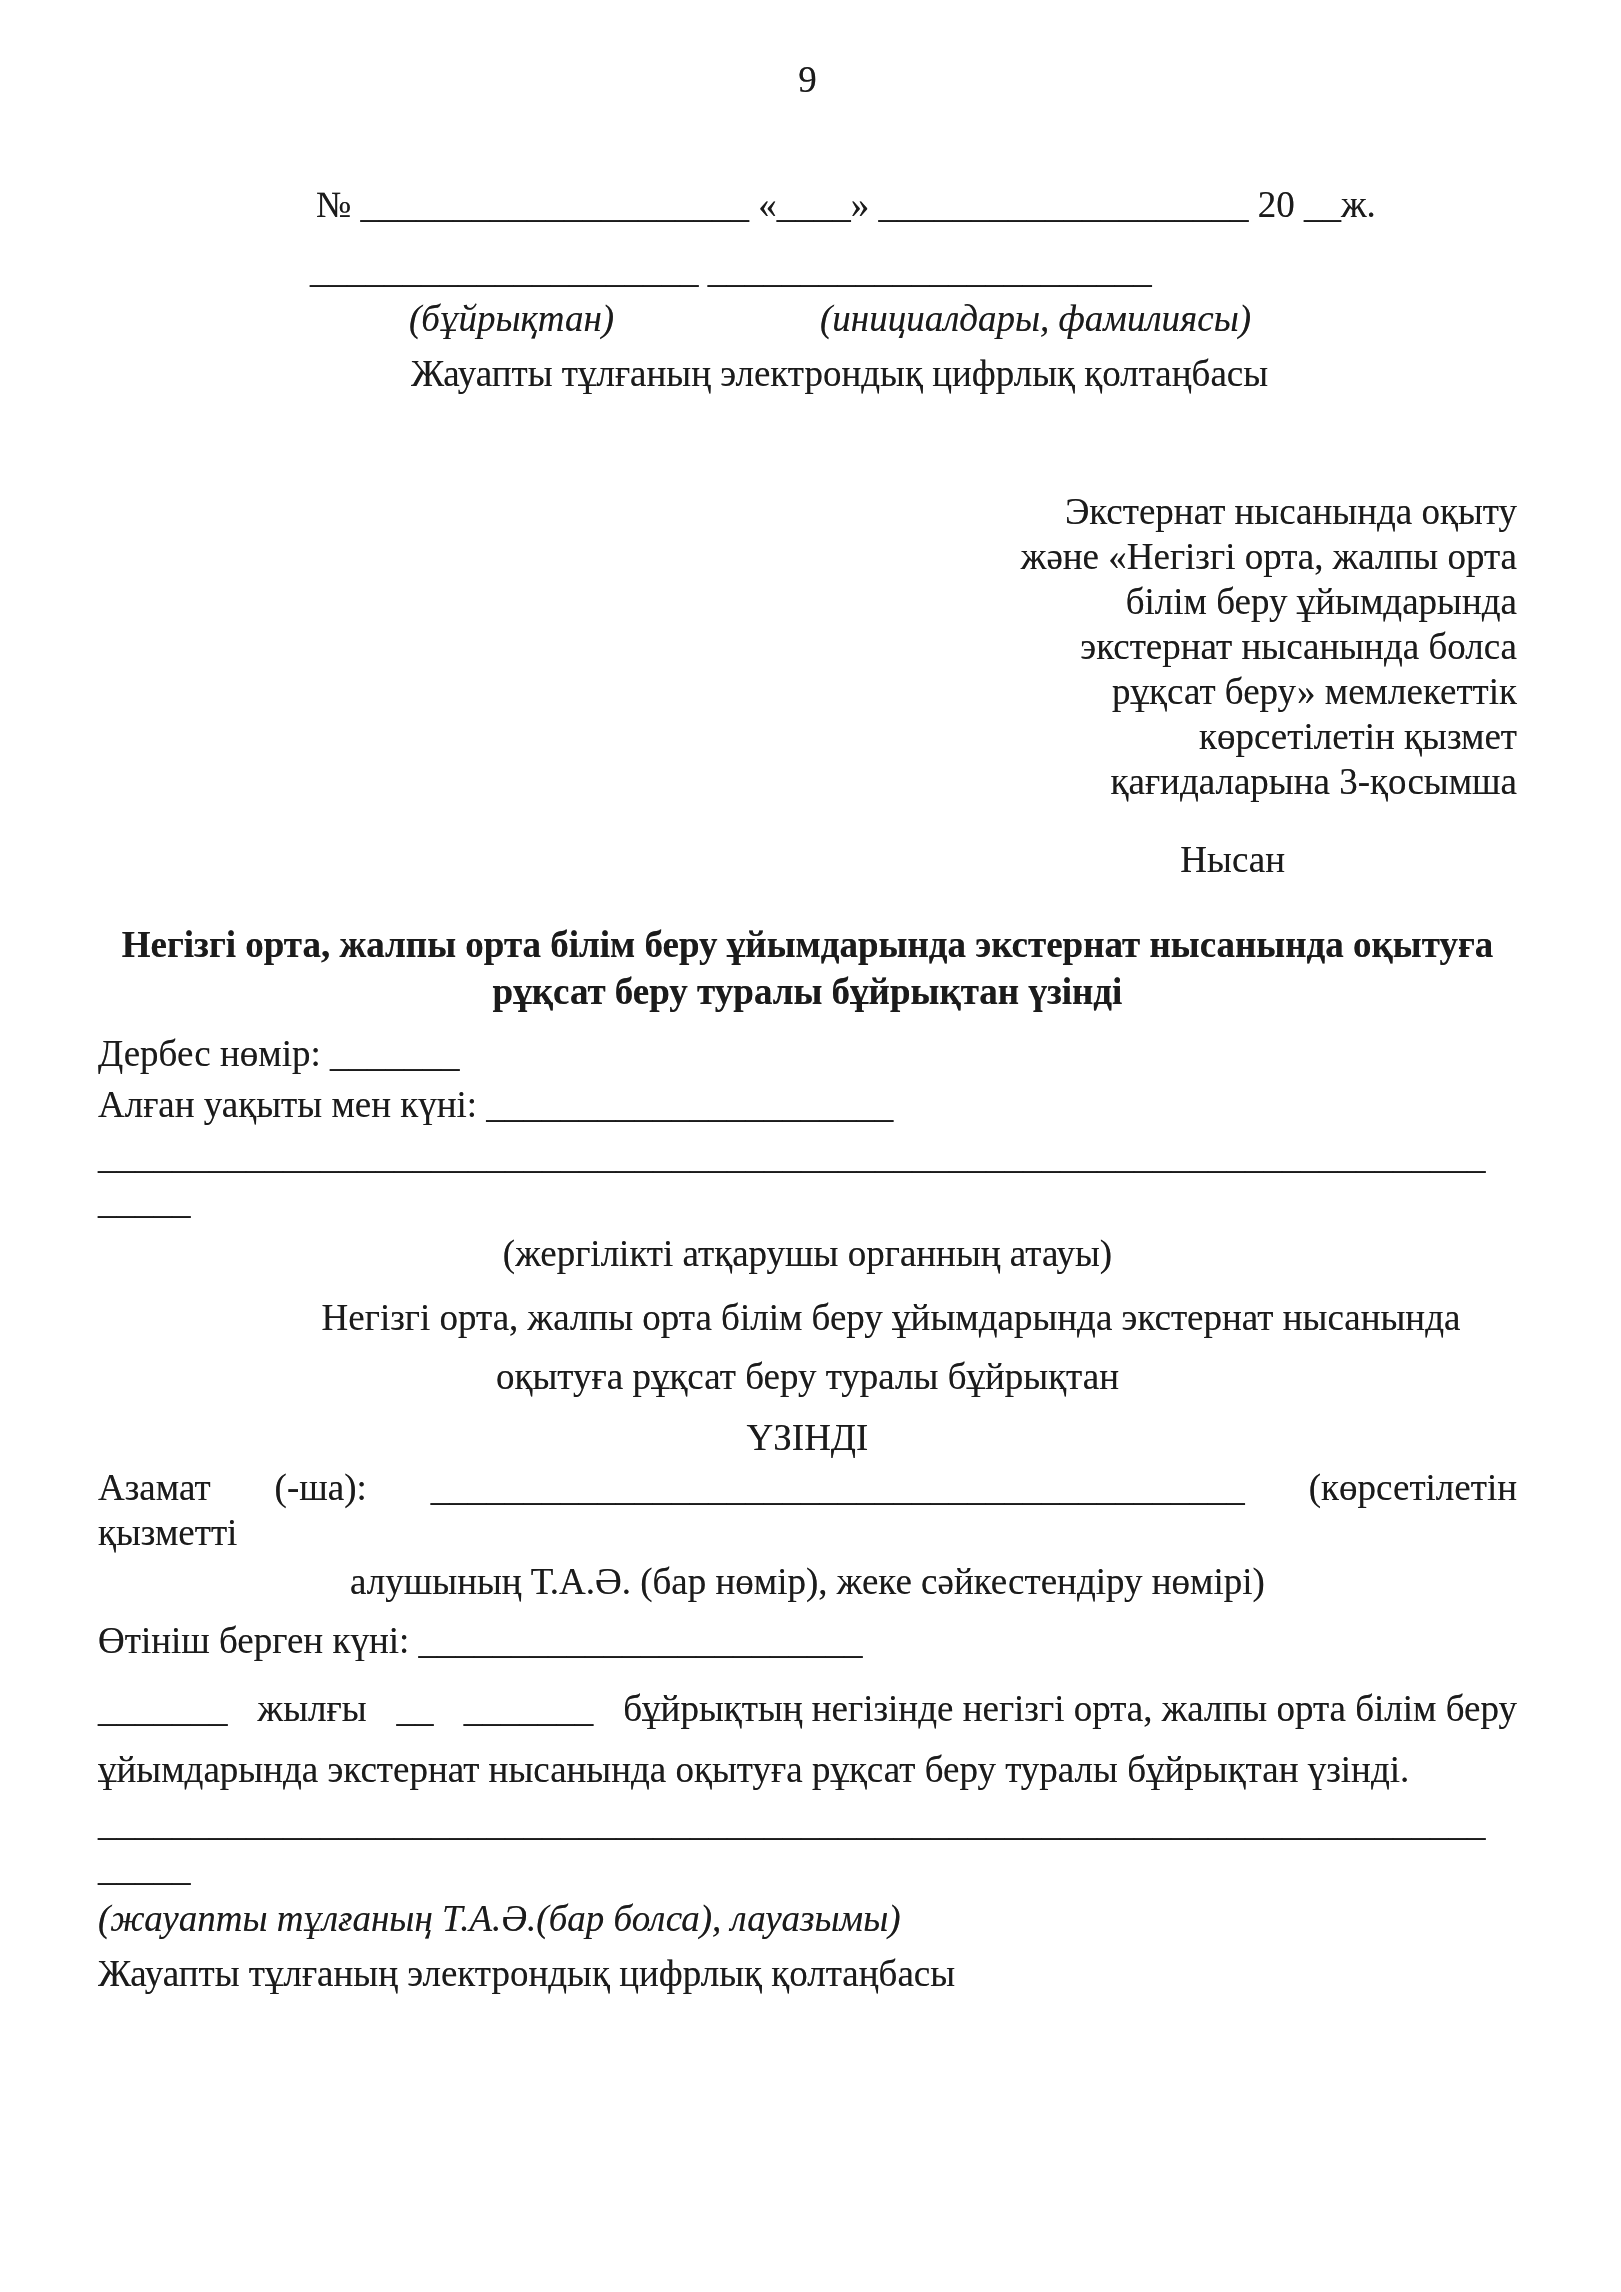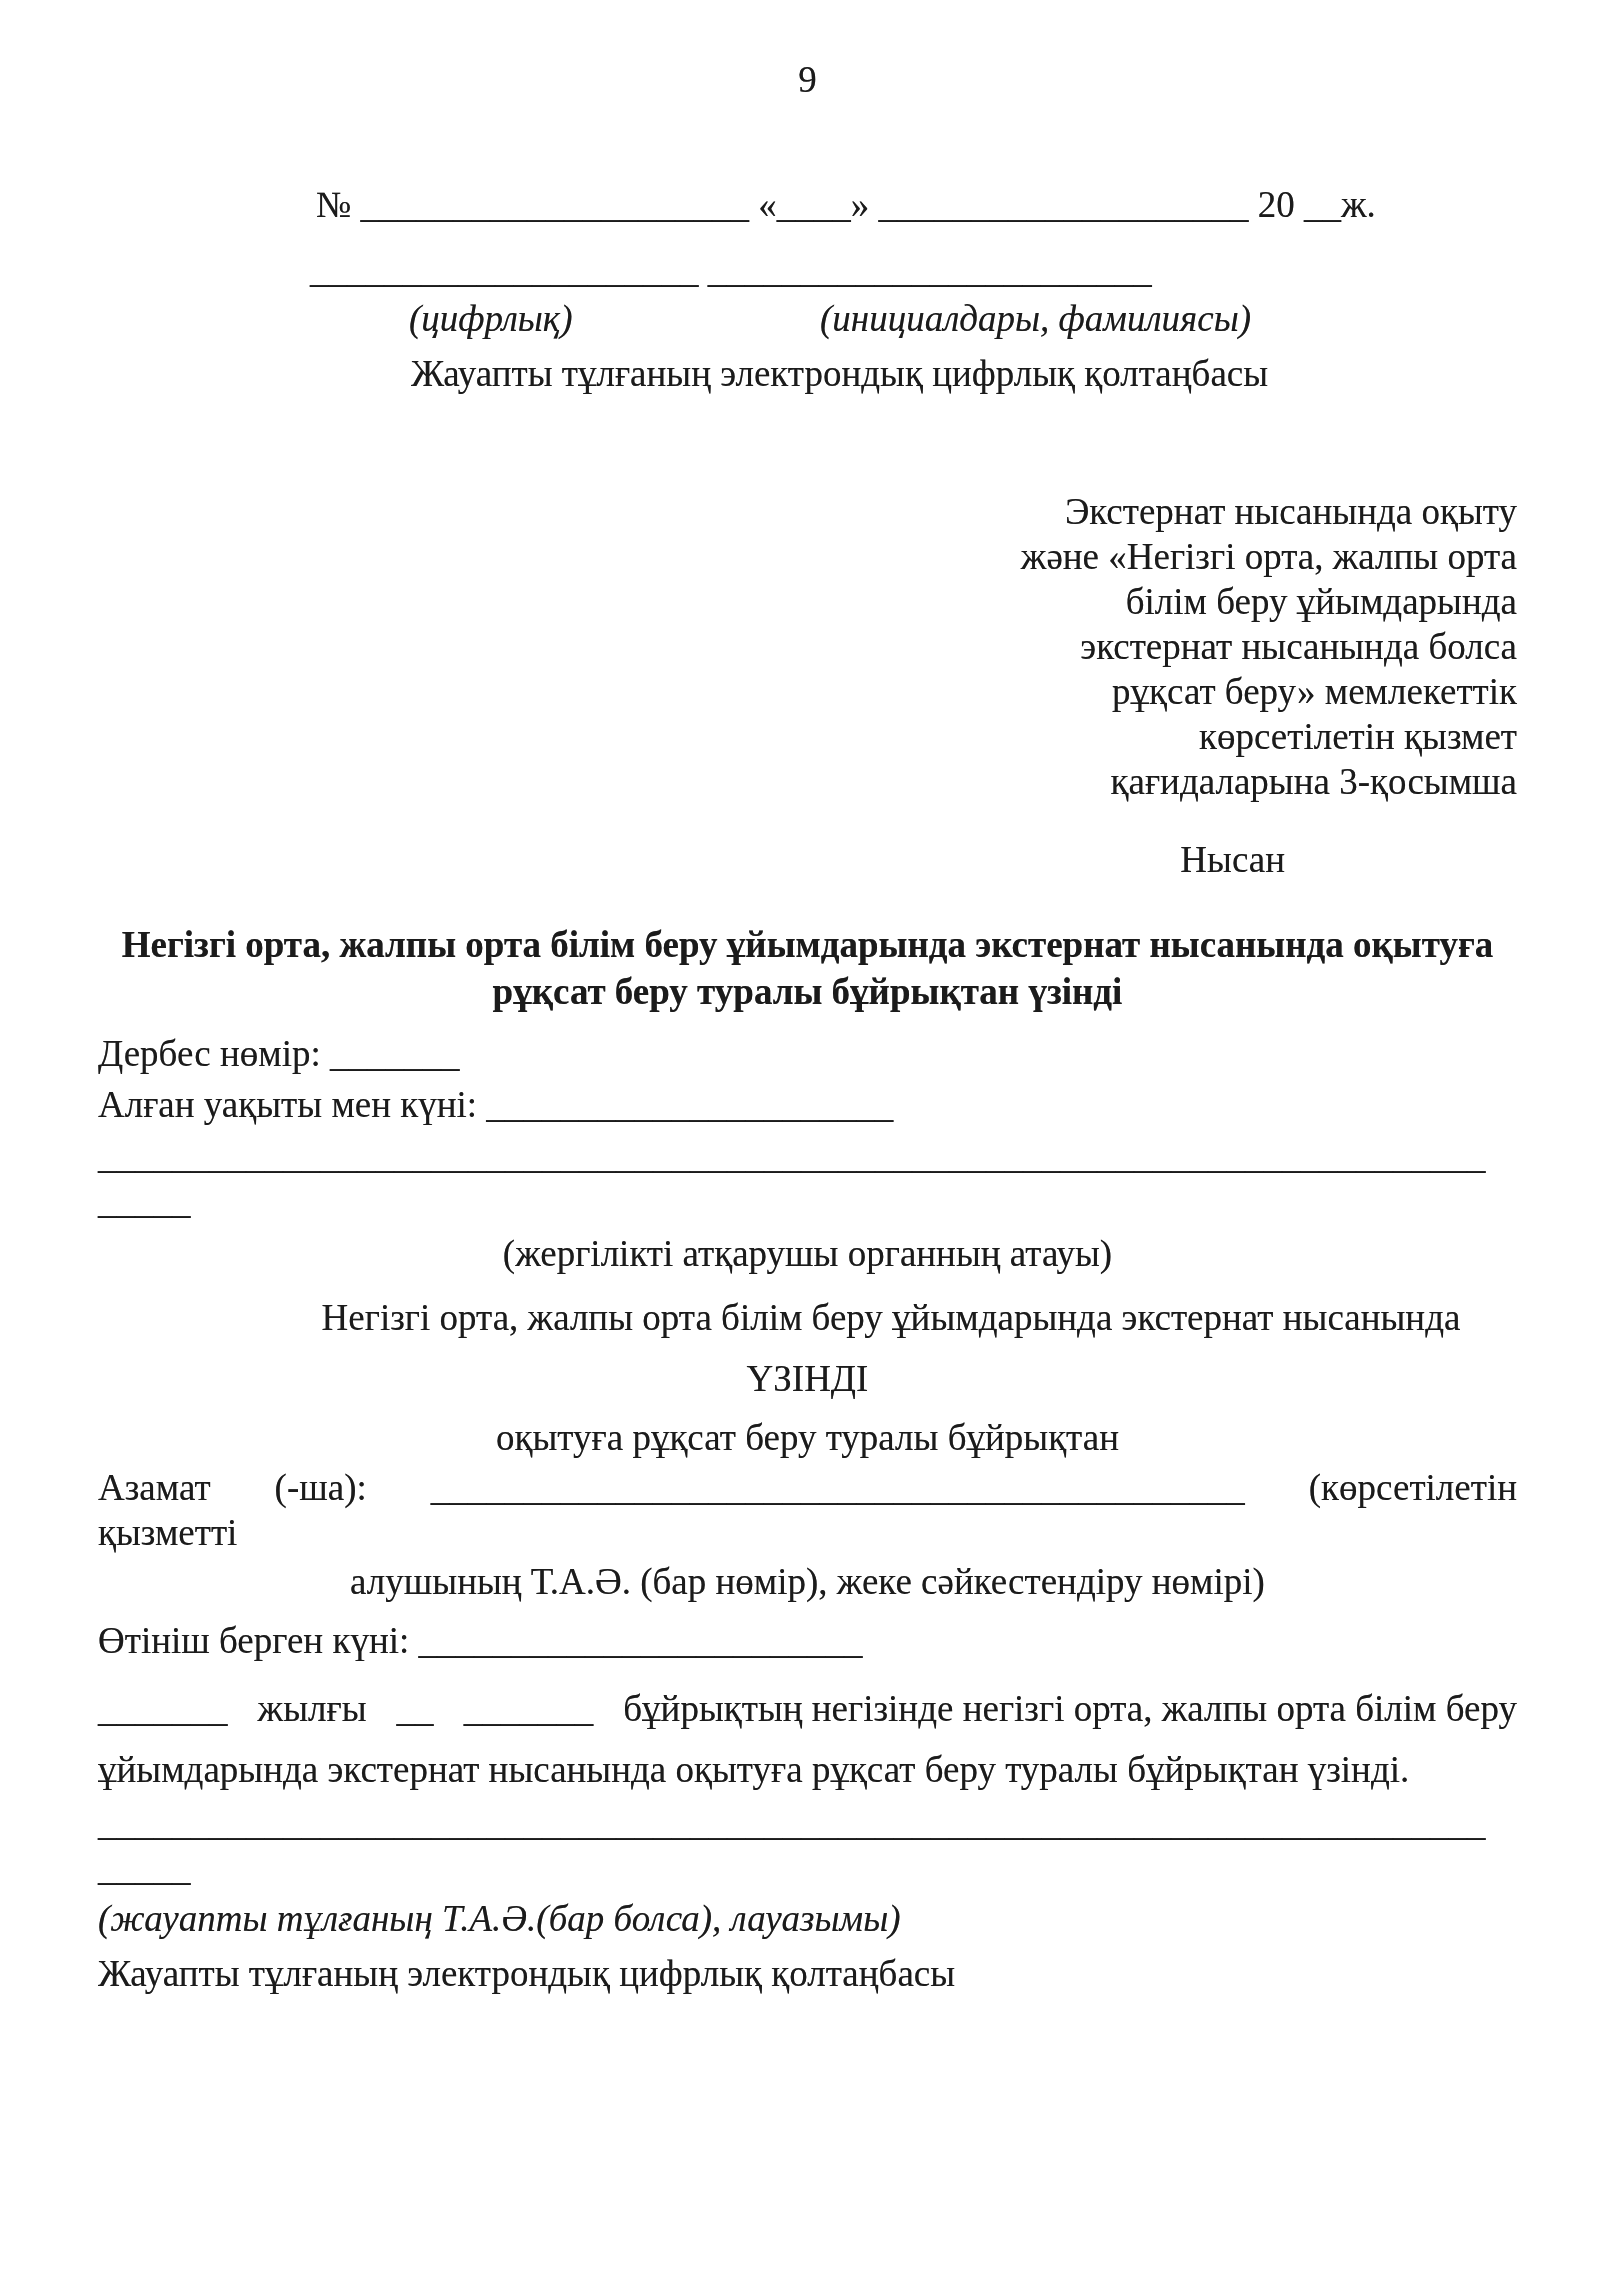--- a/index.html
+++ b/index.html
@@ -56,21 +56,21 @@
 
 <div class="page">
 
   <div id="r-page9" class="row">9</div>
 
   <div id="r-numline" class="row">№ _____________________ «____» ____________________ 20 __ж.</div>
 
   <div id="r-sigrow" class="row">_____________________ ________________________</div>
 
   <div id="r-labels">
-    <span id="lbl-position" class="lbl">(цифрлық)</span>
+    <span id="lbl-position" class="lbl">(бұйрықтан)</span>
     <span id="lbl-initials" class="lbl">(инициалдары, фамилиясы)</span>
   </div>
 
   <div id="r-esign1" class="row">Жауапты тұлғаның электрондық цифрлық қолтаңбасы</div>
 
   <div id="r-appendix">
     <div class="row">Экстернат нысанында оқыту</div>
     <div class="row">және «Негізгі орта, жалпы орта</div>
     <div class="row">білім беру ұйымдарында</div>
     <div class="row">экстернат нысанында болса</div>
@@ -91,22 +91,22 @@
   <div id="r-algan" class="row">Алған уақыты мен күні: ______________________</div>
 
   <div id="r-blank1">
     <div class="row">___________________________________________________________________________</div>
     <div class="row">_____</div>
   </div>
 
   <div id="r-zhergilikti" class="row">(жергілікті атқарушы органның атауы)</div>
 
   <div id="r-sub1" class="row">Негізгі орта, жалпы орта білім беру ұйымдарында экстернат нысанында</div>
+  <div id="r-sub2" class="row">оқытуға рұқсат беру туралы бұйрықтан</div>
   <div id="r-uzindi" class="row">ҮЗІНДІ</div>
-  <div id="r-sub2" class="row">оқытуға рұқсат беру туралы бұйрықтан</div>
 
   <div id="r-azamat">
     <div class="flexline">
       <span>Азамат</span>
       <span>(-ша):</span>
       <span>____________________________________________</span>
       <span>(көрсетілетін</span>
     </div>
     <div class="row">қызметті</div>
   </div>

